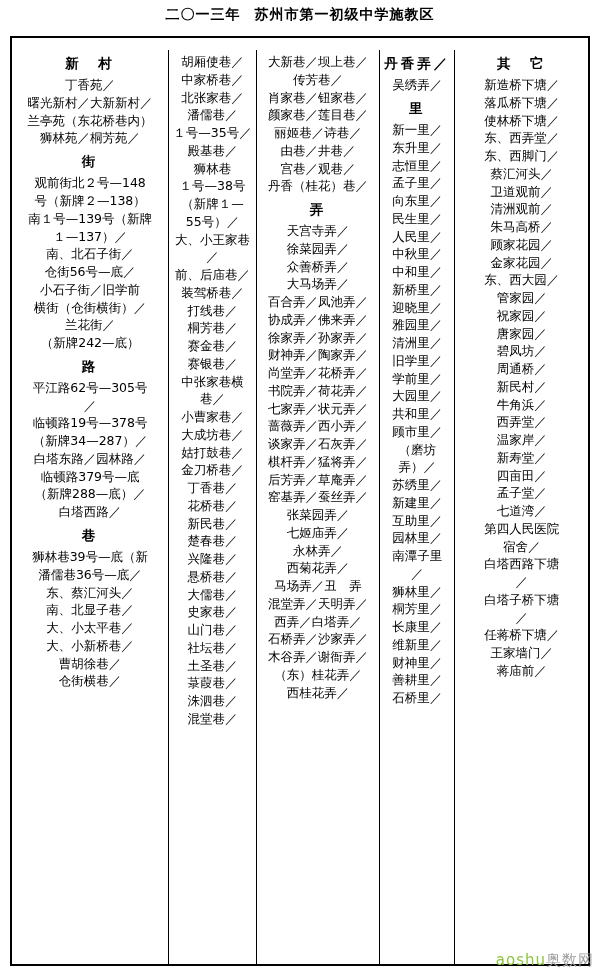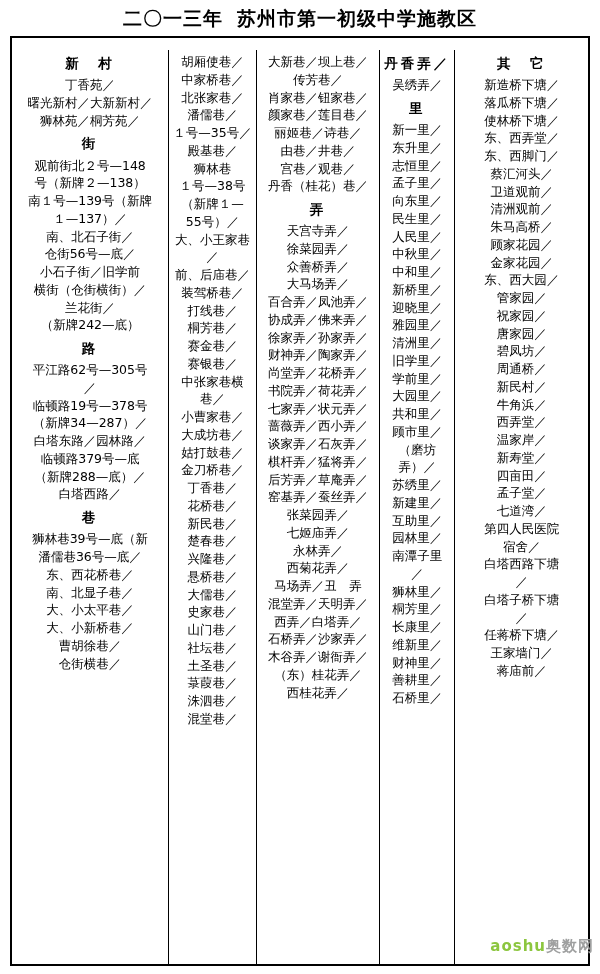--- a/index.html
+++ b/index.html
@@ -17,21 +17,21 @@
   }
   .page {
     width: 600px;
     height: 974px;
     position: relative;
     box-sizing: border-box;
   }
   .doc-title {
     text-align: center;
     font-weight: bold;
-    font-size: 19px;
+    font-size: 14px;
     letter-spacing: 1px;
     padding-top: 6px;
     padding-bottom: 6px;
     white-space: nowrap;
   }
   .doc-title .t-year { margin-right: 14px; }
   .table-wrap {
     position: absolute;
     left: 10px;
     top: 36px;
@@ -72,24 +72,24 @@
   }
   .grp-head.first { margin-top: 1px; }
   .item {
     text-align: center;
     white-space: normal;
     word-break: break-all;
   }
   .watermark {
     position: absolute;
     right: 6px;
-    bottom: 18px;
+    bottom: 4px;
     font-size: 15px;
     color: #b7d58a;
-    font-weight: bold;
+    font-weight: normal;
     letter-spacing: 1px;
   }
   .wm-green { color: #8cc63f; }
   .wm-gray { color: #9fa0a0; }
 </style>
 </head>
 <body>
 
 <div class="page">
 
@@ -97,20 +97,21 @@
     <span class="t-year">二〇一三年</span><span>苏州市第一初级中学施教区</span>
   </div>
 
   <div class="table-wrap">
     <div class="cols">
 
       <div class="col c0">
         <div class="grp-head first">新　村</div>
         <div class="item">丁香苑／</div>
         <div class="item">曙光新村／大新新村／</div>
+        <div class="item">兰亭苑（东花桥巷内）</div>
         <div class="item">狮林苑／桐芳苑／</div>
 
         <div class="grp-head">街</div>
         <div class="item">观前街北２号—148</div>
         <div class="item">号（新牌２—138）</div>
         <div class="item">南１号—139号（新牌</div>
         <div class="item">１—137）／</div>
         <div class="item">南、北石子街／</div>
         <div class="item">仓街56号—底／</div>
         <div class="item">小石子街／旧学前</div>
@@ -124,21 +125,21 @@
         <div class="item">临顿路19号—378号</div>
         <div class="item">（新牌34—287）／</div>
         <div class="item">白塔东路／园林路／</div>
         <div class="item">临顿路379号—底</div>
         <div class="item">（新牌288—底）／</div>
         <div class="item">白塔西路／</div>
 
         <div class="grp-head">巷</div>
         <div class="item">狮林巷39号—底（新</div>
         <div class="item">潘儒巷36号—底／</div>
-        <div class="item">东、西花桥巷／</div>
+        <div class="item">东、蔡汇河头／</div>
         <div class="item">南、北显子巷／</div>
         <div class="item">大、小太平巷／</div>
         <div class="item">大、小新桥巷／</div>
         <div class="item">曹胡徐巷／</div>
         <div class="item">仓街横巷／</div>
       </div>
 
       <div class="col c1">
         <div class="item">胡厢使巷／</div>
         <div class="item">中家桥巷／</div>

